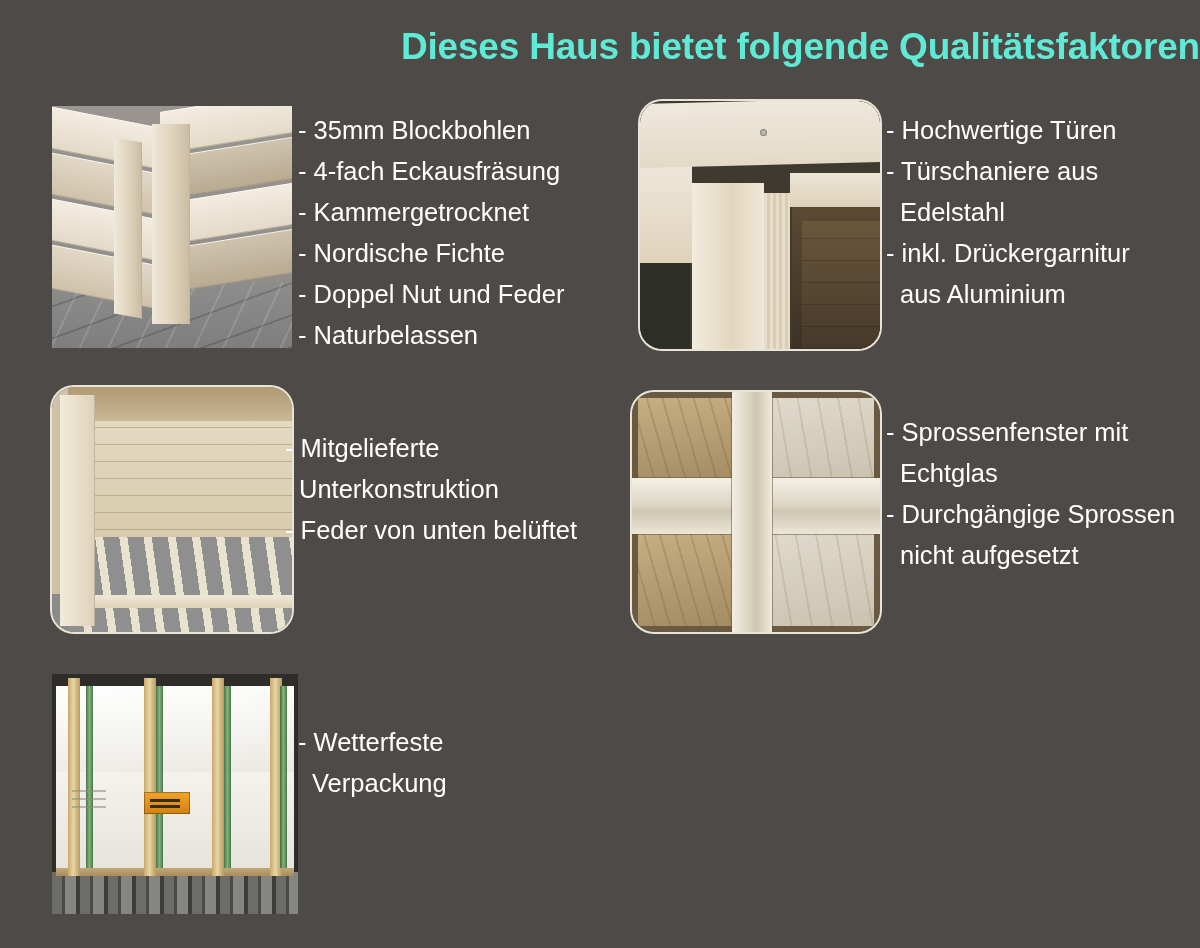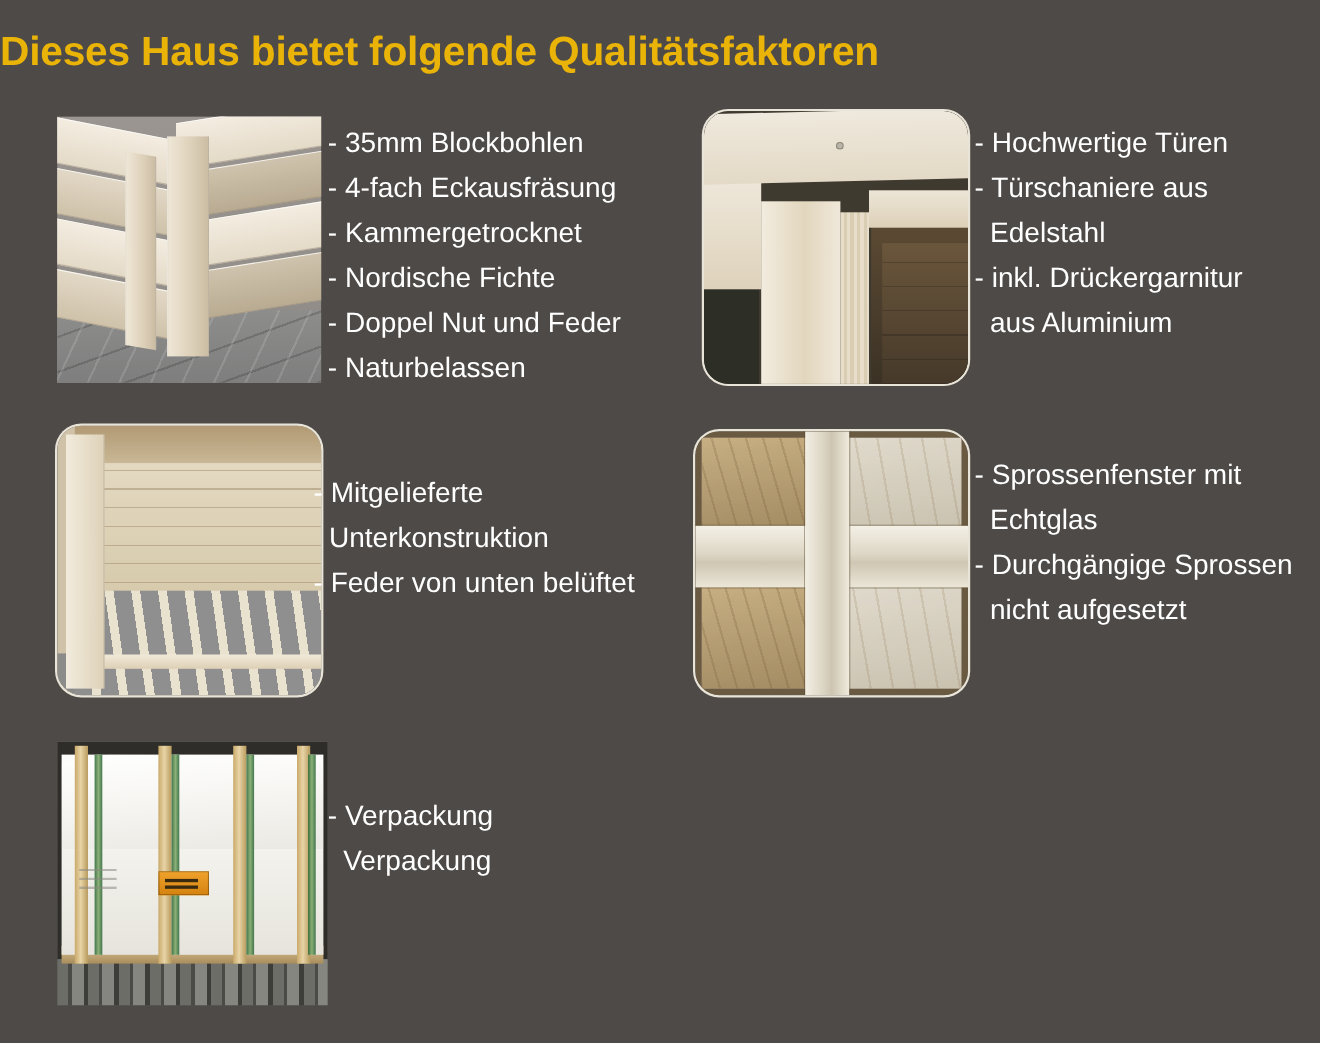--- a/index.html
+++ b/index.html
@@ -20,22 +20,22 @@
     height: 948px;
     background: #4e4a47;
   }
 
   
   .page-title {
     position: absolute;
     left: 0;
     top: 26px;
     width: 1200px;
-    text-align: left;
-    color: #eab308;
+    text-align: right;
+    color: #5eead4;
     font-size: 37px;
     font-weight: bold;
     letter-spacing: -0.2px;
     white-space: nowrap;
   }
 
   
   .feature {
     position: absolute;
   }
@@ -382,18 +382,18 @@
         <div class="p5-corner" style="left:218px;"></div>
         <div class="p5-strap" style="left:34px;"></div>
         <div class="p5-strap" style="left:104px;"></div>
         <div class="p5-strap" style="left:172px;"></div>
         <div class="p5-strap" style="left:228px;"></div>
         <div class="p5-print"></div>
         <div class="p5-label"></div>
       </div>
     </div>
     <div class="feature-text" style="left:298px; top:722px;">
-      <span class="line">- Verpackung</span>
+      <span class="line">- Wetterfeste</span>
       <span class="line indent">Verpackung</span>
     </div>
   </div>
 
 </div>
 
 </body></html>

